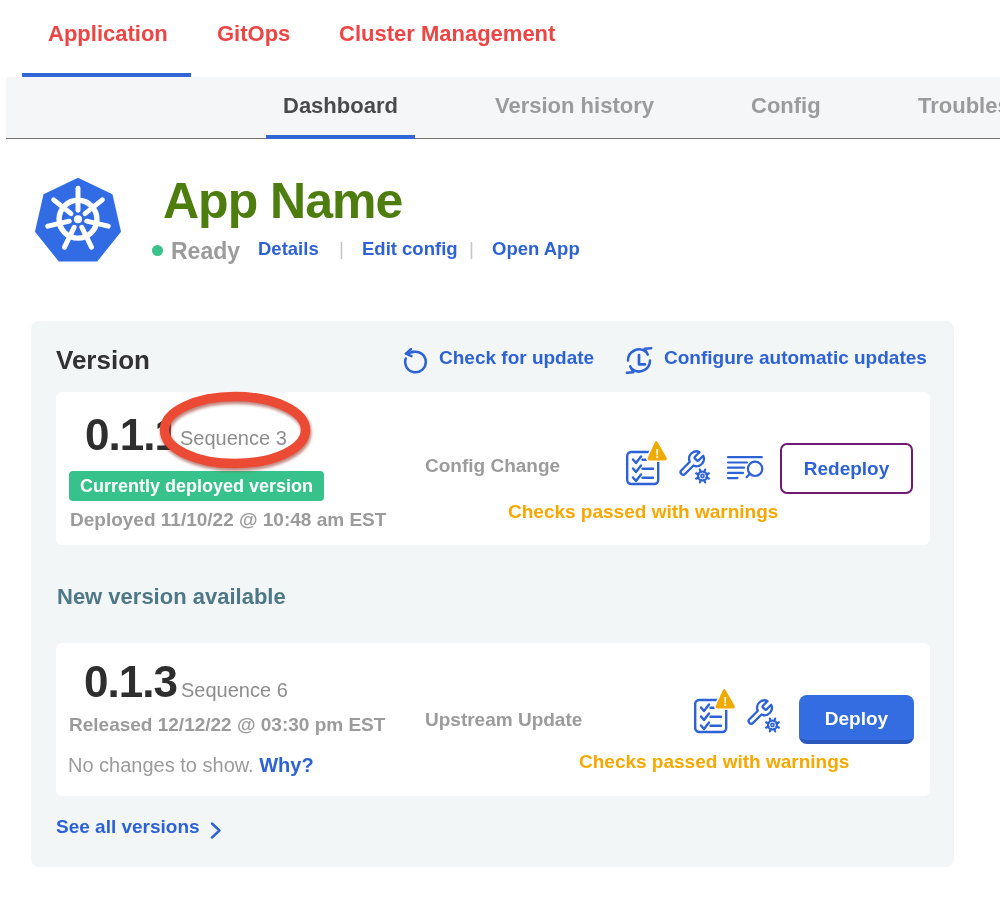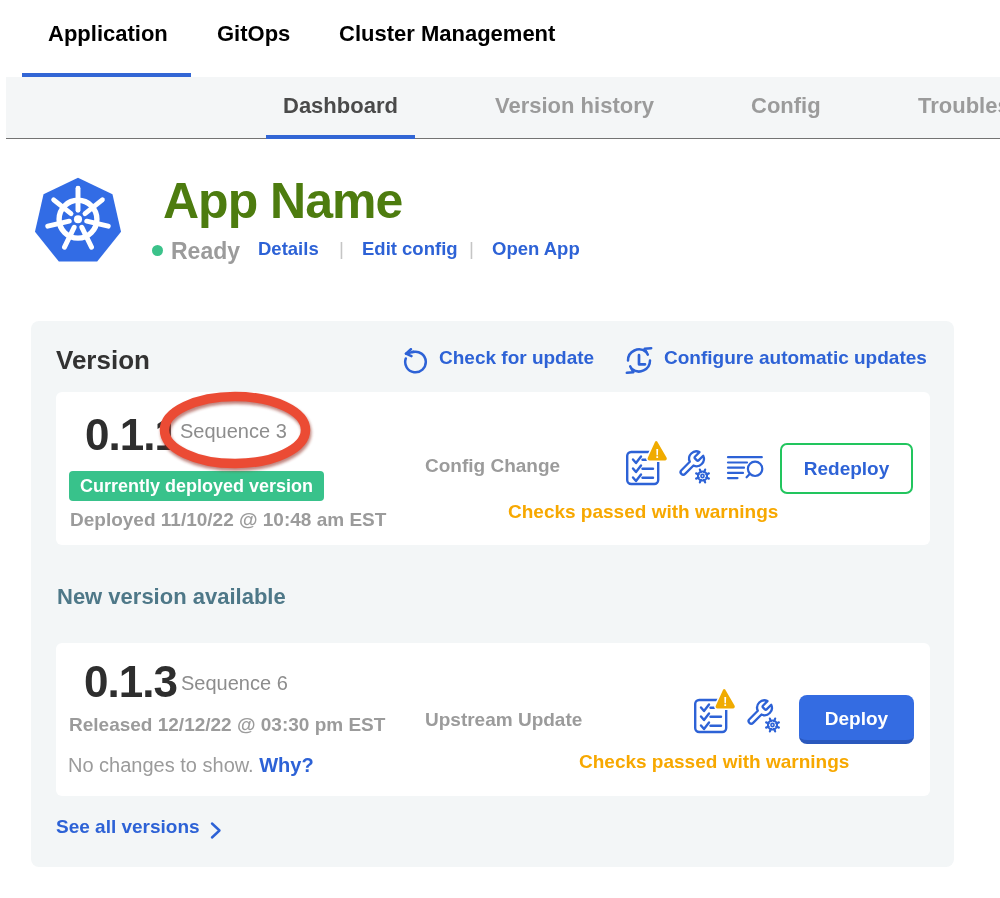--- a/index.html
+++ b/index.html
@@ -1,42 +1,42 @@
 <!DOCTYPE html>
 <html><head>
 <meta charset="utf-8">
 <style>
   * { margin:0; padding:0; box-sizing:border-box; }
   html,body { width:1000px; height:898px; background:#fff; font-family:"Liberation Sans", sans-serif; overflow:hidden; }
   .abs { position:absolute; }
   body { position:relative; }
   .nav1 { position:absolute; left:0; top:0; width:1000px; height:77px; background:#fff; }
-  .nav1 .tab { position:absolute; top:21px; font-size:22px; font-weight:bold; color:#000000; }
+  .nav1 .tab { position:absolute; top:21px; font-size:22px; font-weight:bold; color:#ef4444; }
   .nav1 .under { position:absolute; left:22px; top:73px; width:169px; height:4px; background:#3266d5; }
   .nav2 { position:absolute; left:6px; top:77px; width:1000px; height:62px; background:#f4f6f7; border-bottom:1px solid #737373; }
   .nav2 .tab { position:absolute; top:16px; font-size:22px; font-weight:bold; color:#9b9b9b; }
   .nav2 .active { color:#4a4a4a; }
   .nav2 .under { position:absolute; left:260px; top:58px; width:149px; height:4px; background:#3266d5; }
   .appname { position:absolute; left:163px; top:172px; font-size:50px; font-weight:bold; color:#4d7c0f; letter-spacing:-1px; }
   .dot { position:absolute; left:152px; top:245px; width:11px; height:11px; border-radius:50%; background:#3bc28a; }
   .ready { position:absolute; left:171px; top:238px; color:#9b9b9b; font-size:23px; font-weight:bold; }
   .lnk { position:absolute; top:238px; color:#2d62d6; font-size:18.5px; font-weight:bold; }
   .sep { position:absolute; top:238px; color:#c5c5c5; font-size:19px; font-weight:normal; }
   .panel { position:absolute; left:31px; top:321px; width:923px; height:546px; background:#f3f6f7; border-radius:8px; }
   .panel h2 { position:absolute; left:25px; top:24px; font-size:26px; color:#323232; }
   .toplink { position:absolute; top:26px; font-size:19px; font-weight:bold; color:#2d62d6; }
   .card { position:absolute; left:25px; width:874px; background:#fff; border-radius:6px; }
   .card1 { top:71px; height:153px; }
   .card2 { top:322px; height:153px; }
   .vernum { position:absolute; font-size:44px; font-weight:bold; color:#2e2e2e; letter-spacing:-1px;margin-left:16px; }
-  .seq { position:absolute; font-size:20px; color:#8d8d8d; }
+  .seq { position:absolute; font-size:20px; color:#8d8d8d;margin-top:7px; }
   .badge { position:absolute; left:13px; top:79px; height:30px; line-height:30px; padding:0 11px; background:#38c28b; border-radius:4px; color:#fff; font-size:18px; font-weight:bold; }
   .graybold { position:absolute; color:#9b9b9b; font-size:19px; font-weight:bold; }
   .amber { position:absolute; color:#f7a800; font-size:19px; font-weight:bold; }
-  .btn-outline { position:absolute; width:133px; height:51px; border:2px solid #22c55e; border-radius:7px; background:#fff; color:#2d62d6; font-size:19px; font-weight:bold; text-align:center; line-height:48px; }
+  .btn-outline { position:absolute; width:133px; height:51px; border:2px solid #701a75; border-radius:7px; background:#fff; color:#2d62d6; font-size:19px; font-weight:bold; text-align:center; line-height:48px; }
   .btn-fill { position:absolute; width:115px; height:49px; border-radius:8px; background:#346ce2; border-bottom:4px solid #2a58bd; color:#fff; font-size:19px; font-weight:bold; text-align:center; line-height:47px; }
   .newver { position:absolute; left:26px; top:263px; font-size:22px; font-weight:bold; color:#4e7888; }
   .seeall { position:absolute; left:25px; top:495px; font-size:19px; font-weight:bold; color:#2d62d6; }
 </style>
 </head>
 <body>
 
   <div class="nav1">
     <div class="tab" style="left:48px;">Application</div>
     <div class="tab" style="left:217px;">GitOps</div>

